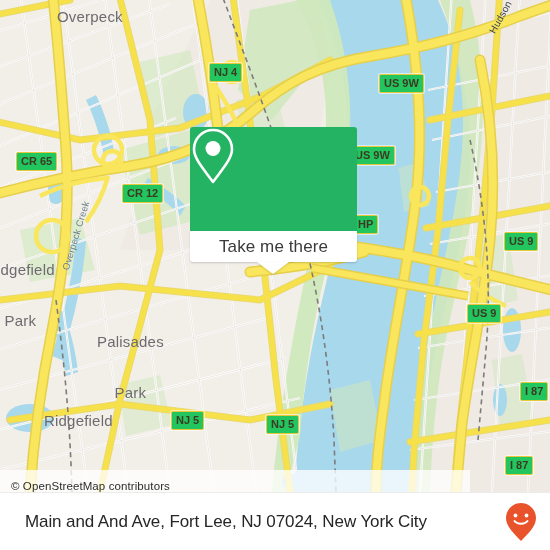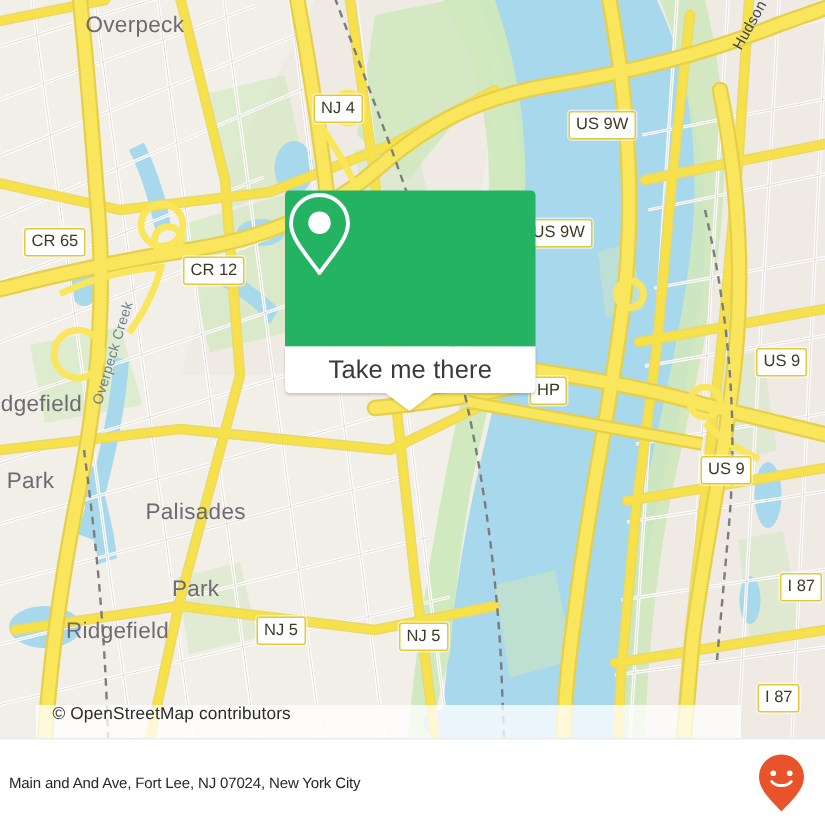--- a/index.html
+++ b/index.html
@@ -18,31 +18,31 @@
   
   .lbl{position:absolute;color:#68666a;font-family:"Liberation Sans",sans-serif;
        white-space:pre;letter-spacing:.2px;pointer-events:none;}
   .lbl.city{font-size:15px;color:#6d6b70;}
   .lbl.city2{font-size:15px;color:#6d6b70;line-height:17px;text-align:center;}
   .lbl.water{font-size:10px;color:#3b4650;font-weight:400;}
   .lbl.creek{font-size:9.5px;color:#6b7f8c;}
 
   
   .shield{
-    position:absolute;background:#ffffff;border:1px solid #e3c93b;border-radius:2px;
-    color:#3d3a24;font-size:11px;font-weight:normal;line-height:14px;
+    position:absolute;background:#22c55e;border:1px solid #e3c93b;border-radius:2px;
+    color:#3d3a24;font-size:11px;font-weight:bold;line-height:14px;
     padding:1px 4px 2px 4px;white-space:nowrap;
     box-shadow:0 0 0 1px rgba(255,255,255,.55);
   }
 
   
   .attrib{
     position:absolute;left:0;bottom:0;width:470px;height:22px;
     background:rgba(255,255,255,.76);
-    display:flex;align-items:flex-start;margin-left:24px;
+    display:flex;align-items:flex-end;
   }
   .attrib span{font-size:11.5px;color:#2c2c2c;padding-left:11px;letter-spacing:.1px;}
 
   
   .callout{position:absolute;left:190px;top:127px;width:167px;}
   .callout-body{
     background:#24b263;border-radius:3px 3px 0 0;height:104px;
     display:flex;align-items:center;justify-content:center;
   }
   .callout-foot{
@@ -59,21 +59,21 @@
   }
   .pin-icon{display:block;}
 
   
   .footer{
     position:absolute;left:0;top:492px;width:550px;height:58px;
     background:#ffffff;display:flex;align-items:center;
     border-top:1px solid #ececec;
   }
   .footer-text{
-    font-size:10px;color:#262626;padding-left:6px;white-space:nowrap;letter-spacing:-.1px;
+    font-size:17px;color:#262626;padding-left:25px;white-space:nowrap;letter-spacing:-.1px;
   }
   .brand{display:flex;align-items:center;margin-left:auto;padding-right:12px;gap:2px;}
   .brand-word{font-size:34px;color:#1d1d1d;letter-spacing:-1.2px;line-height:34px;
               font-family:"DejaVu Sans",sans-serif;font-weight:500;}
 </style>
 </head>
 <body>
 
 <div id="root">
 
@@ -288,23 +288,23 @@
     <div class="lbl city" style="left:44px;top:412px;">Ridgefield</div>
 
 
     <div class="lbl water" style="left:487px;top:30px;transform:rotate(-61deg);transform-origin:left top;">Hudson River</div>
 
     <div class="lbl creek" style="left:60px;top:268px;transform:rotate(-73deg);transform-origin:left top;">Overpeck Creek</div>
 
     <div class="shield" style="left:209px;top:63px;">NJ 4</div>
     <div class="shield" style="left:379px;top:74px;">US 9W</div>
     <div class="shield" style="left:16px;top:152px;">CR 65</div>
-    <div class="shield" style="left:122px;top:171px;text-align:center;">CR 12</div>
+    <div class="shield" style="left:122px;top:184px;text-align:center;">CR 12</div>
     <div class="shield" style="left:350px;top:146px;">US 9W</div>
-    <div class="shield" style="left:353px;top:215px;margin-top:36px;">HP</div>
+    <div class="shield" style="left:353px;top:215px;">HP</div>
     <div class="shield" style="left:504px;top:232px;">US 9</div>
     <div class="shield" style="left:467px;top:304px;">US 9</div>
     <div class="shield" style="left:171px;top:411px;">NJ 5</div>
     <div class="shield" style="left:266px;top:415px;">NJ 5</div>
     <div class="shield" style="left:520px;top:382px;">I 87</div>
     <div class="shield" style="left:505px;top:456px;">I 87</div>
 
     <div class="attrib">
       <span>© OpenStreetMap contributors</span>
     </div>

